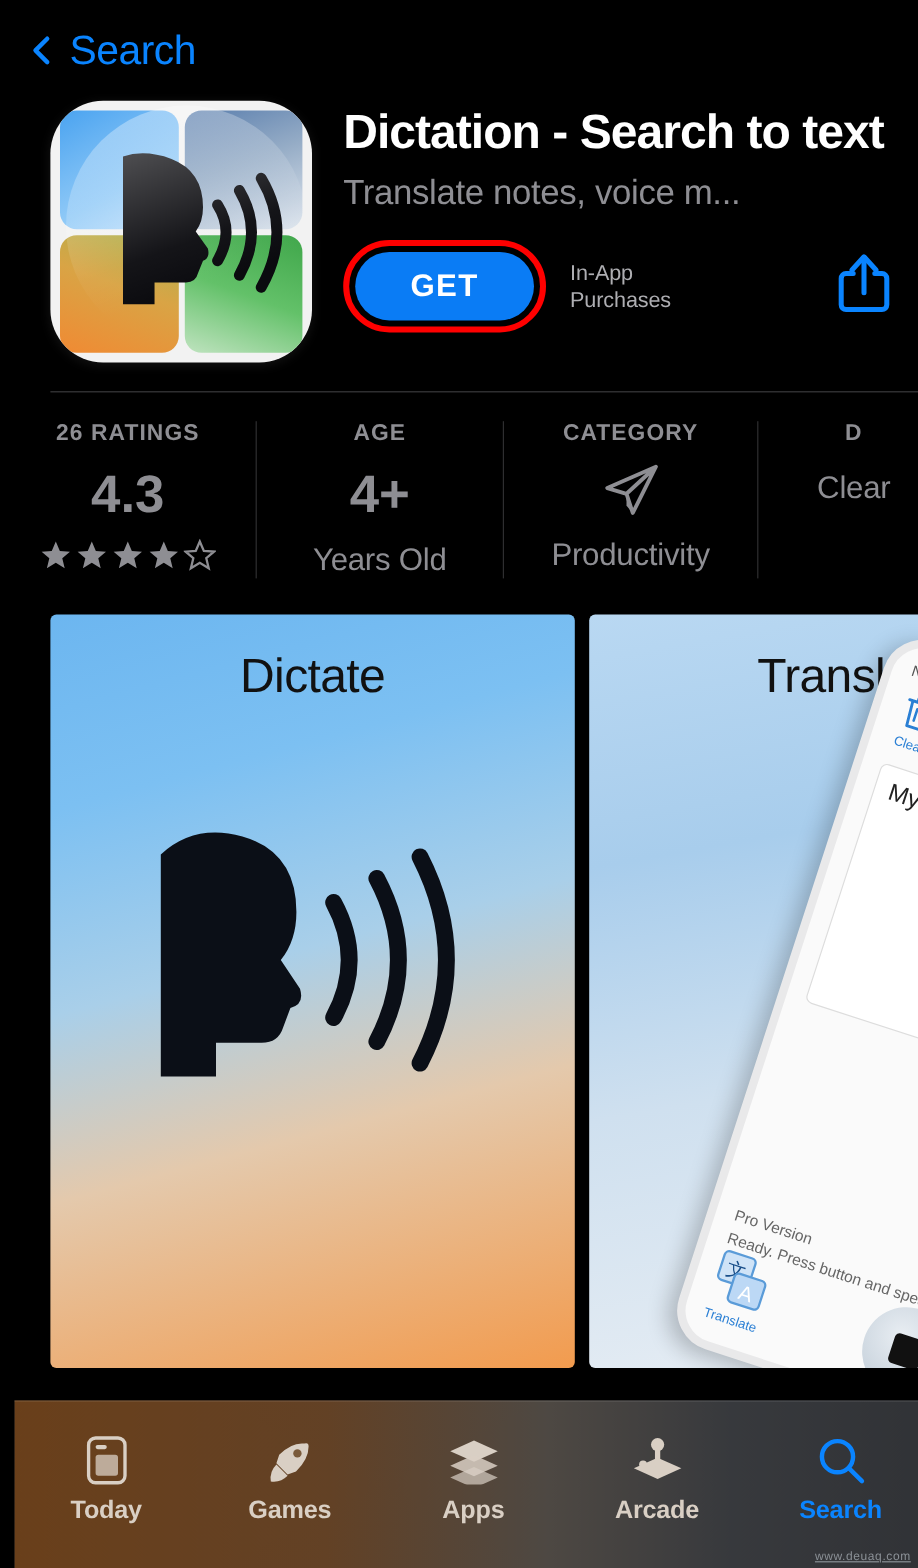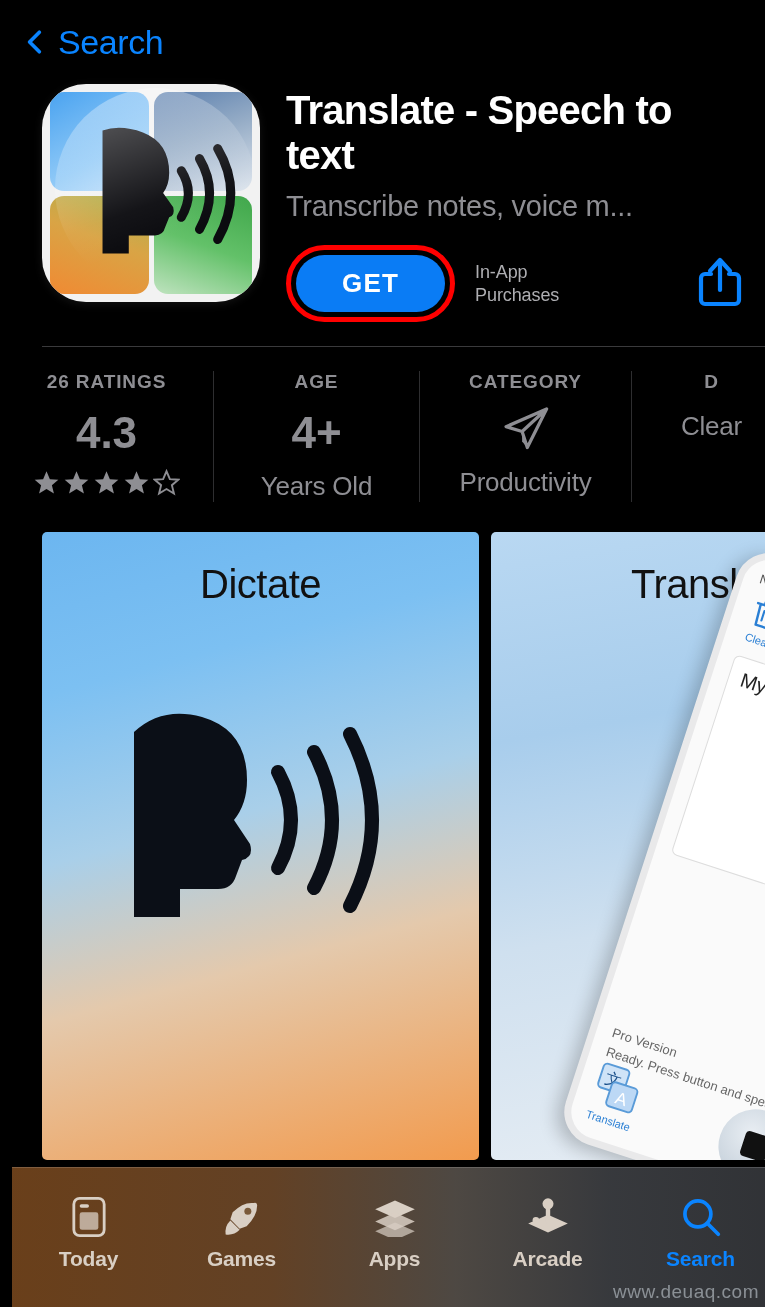--- a/index.html
+++ b/index.html
@@ -97,21 +97,21 @@
     position:absolute; left:12px; bottom:0; width:100%; height:140px;
     display:flex; align-items:center;
     background:linear-gradient(90deg, rgba(120,72,30,.88) 0%, rgba(112,74,42,.88) 34%, rgba(86,80,74,.9) 58%, rgba(60,62,66,.92) 78%, rgba(52,54,58,.93) 100%);
     backdrop-filter:blur(18px);
     border-top:1px solid rgba(255,255,255,.16);
   }
   .tab { flex:1; display:flex; flex-direction:column; align-items:center; gap:9px; cursor:pointer; padding-bottom:8px; }
   .tab-label { font-size:21px; font-weight:700; color:#d9cfc4; letter-spacing:-0.2px; }
   .tab-icon { height:42px; display:flex; align-items:center; }
   .tab.active .tab-label { color:#0a84ff; }
-  .watermark { position:absolute; right:6px; bottom:4px; font-size:19px; color:#9aa0a6; opacity:.85; letter-spacing:.5px; }
+  .watermark { position:absolute; right:6px; bottom:4px; font-size:10px; color:#9aa0a6; opacity:.85; letter-spacing:.5px;text-decoration:underline; }
 </style>
 </head>
 <body>
 
 <div class="navbar">
   <div class="back-link">
     <svg class="chev" viewBox="0 0 24 24">
       <path d="M16 3 L7 12 L16 21" fill="none" stroke="#0a84ff" stroke-width="3.4" stroke-linecap="round" stroke-linejoin="round"></path>
     </svg>
     <span class="back-label">Search</span>
@@ -134,22 +134,22 @@
           <path d="M130 78 Q144 100 130 124"></path>
           <path d="M148 66 Q168 100 148 136"></path>
           <path d="M166 56 Q192 100 166 146"></path>
         </g>
       </svg>
       <div class="icon-gloss"></div>
     </div>
   </div>
 
   <div class="head-info">
-    <div class="app-title">Translate - Speech to text</div>
-    <div class="app-subtitle">Transcribe notes, voice m...</div>
+    <div class="app-title">Dictation - Search to text</div>
+    <div class="app-subtitle">Translate notes, voice m...</div>
 
     <div class="action-row">
       <div class="get-ring">
         <button class="get-btn">GET</button>
       </div>
       <div class="iap">
         <div>In-App</div>
         <div>Purchases</div>
       </div>
       <div class="share-btn">

